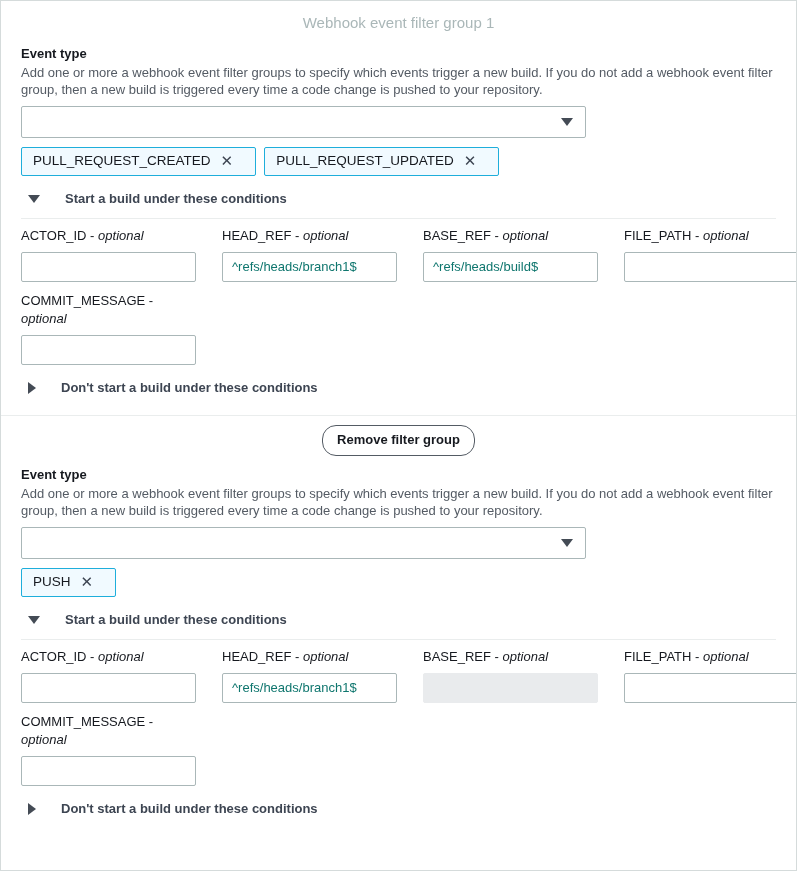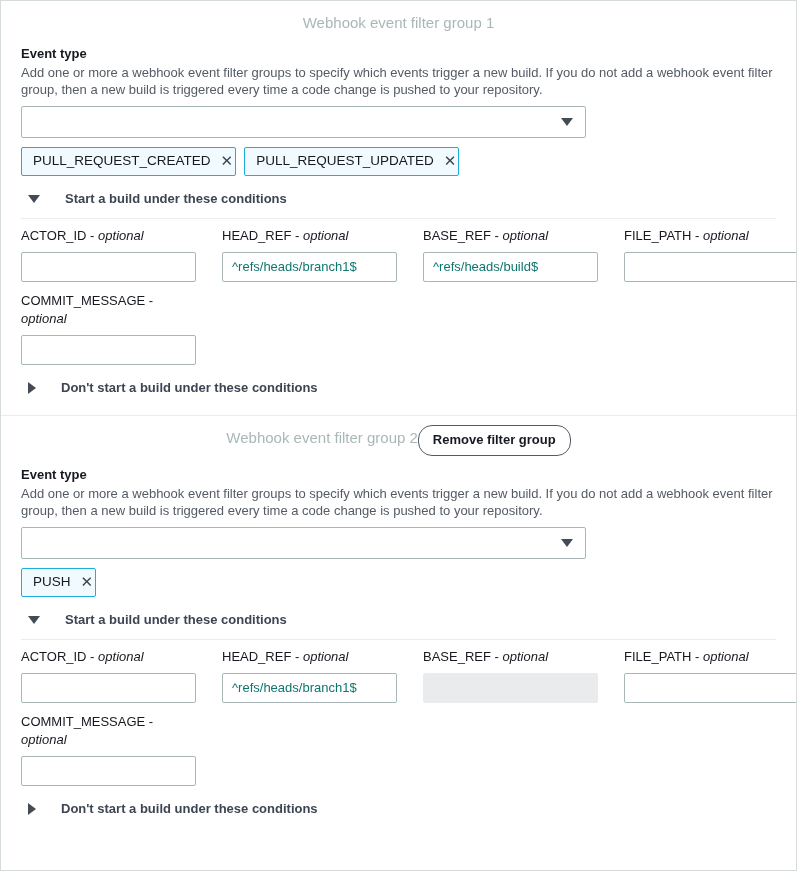--- a/index.html
+++ b/index.html
@@ -95,21 +95,21 @@
     gap: 8px;
     flex-wrap: wrap;
   }
   .tag {
     display: inline-flex;
     align-items: center;
     gap: 10px;
     border: 1px solid #1eaedb;
     background: #f1faff;
     border-radius: 2px;
-    padding: 4px 2px 5px 11px;
+    padding: 4px 22px 5px 11px;
     font-size: 13.5px;
     color: #16191f;
     line-height: 18px;
     cursor: default;
   }
   .tag-x {
     font-size: 15px;
     color: #3d4552;
     line-height: 14px;
     cursor: pointer;
@@ -262,21 +262,20 @@
       <span class="disclosure-label">Don't start a build under these conditions</span>
     </div>
     <div class="spacer-sm"></div>
   </div>
 
   <div class="group-divider"></div>
 
   <div class="filter-group">
 
     <div class="group-header-row">
-      <div class="group-title">Webhook event filter group 2</div>
       <button class="remove-btn">Remove filter group</button>
     </div>
 
     <div class="field-label">Event type</div>
     <div class="field-desc">Add one or more a webhook event filter groups to specify which events trigger a new build. If you do not add a webhook event filter group, then a new build is triggered every time a code change is pushed to your repository.</div>
 
     <div class="select-box">
       <span class="select-caret"></span>
     </div>
 

